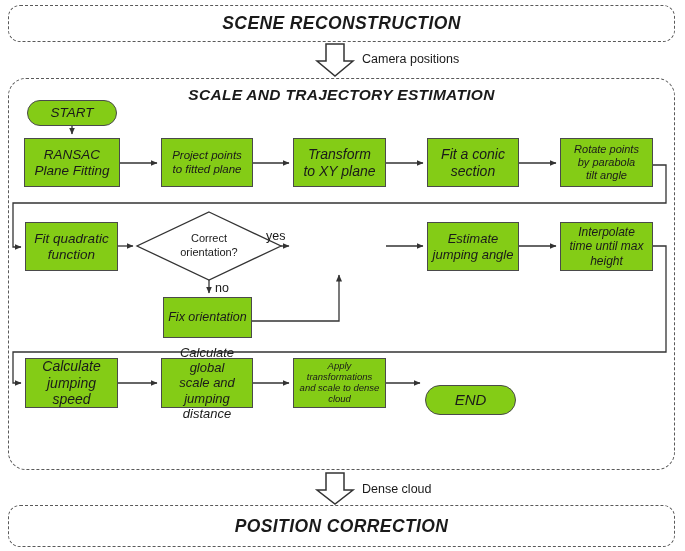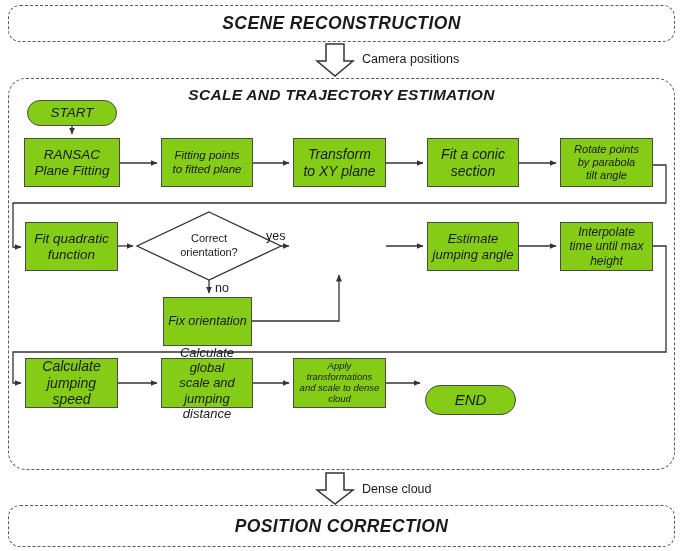--- a/index.html
+++ b/index.html
@@ -82,21 +82,21 @@
   </svg>
 
   <div class="freelabel" style="left:362px;top:52px;font-size:12.5px;">Camera positions</div>
   <div class="freelabel" style="left:362px;top:482px;font-size:12.5px;">Dense cloud</div>
 
   <div class="node pill" style="left:27px;top:100px;width:90px;height:26px;font-size:13.5px;">START</div>
   <div class="node pill" style="left:425px;top:385px;width:91px;height:30px;font-size:15px;">END</div>
 
   <div class="node" style="left:24px;top:138px;width:96px;height:49px;font-size:13.5px;">RANSAC
 Plane Fitting</div>
-  <div class="node" style="left:161px;top:138px;width:92px;height:49px;font-size:11.5px;">Fitting points
+  <div class="node" style="left:161px;top:138px;width:92px;height:49px;font-size:11.5px;">Project points
 to fitted plane</div>
   <div class="node" style="left:293px;top:138px;width:93px;height:49px;font-size:14px;">Transform
 to XY plane</div>
   <div class="node" style="left:427px;top:138px;width:92px;height:49px;font-size:14px;">Fit a conic
 section</div>
   <div class="node" style="left:560px;top:138px;width:93px;height:49px;font-size:11px;">Rotate points
 by parabola
 tilt angle</div>
 
   <div class="node" style="left:25px;top:222px;width:93px;height:49px;font-size:13.5px;">Fit quadratic
@@ -104,21 +104,21 @@
   <div class="diamond-label" style="left:152px;top:230px;width:114px;height:32px;font-size:11px;">Correct
 orientation?</div>
   <div class="freelabel" style="left:266px;top:229px;font-size:12.5px;">yes</div>
   <div class="freelabel" style="left:215px;top:281px;font-size:12.5px;">no</div>
   <div class="node" style="left:427px;top:222px;width:92px;height:49px;font-size:13px;">Estimate
 jumping angle</div>
   <div class="node" style="left:560px;top:222px;width:93px;height:49px;font-size:12px;">Interpolate
 time until max
 height</div>
 
-  <div class="node" style="left:163px;top:297px;width:89px;height:49px;font-size:12.5px;">Fix orientation</div>
+  <div class="node" style="left:163px;top:297px;width:89px;height:41px;font-size:12.5px;">Fix orientation</div>
 
   <div class="node" style="left:25px;top:358px;width:93px;height:50px;font-size:14px;">Calculate
 jumping speed</div>
   <div class="node" style="left:161px;top:358px;width:92px;height:50px;font-size:13px;">Calculate global
 scale and jumping
 distance</div>
   <div class="node" style="left:293px;top:358px;width:93px;height:50px;font-size:9.5px;line-height:1.15;">Apply
 transformations
 and scale to dense
 cloud</div>

